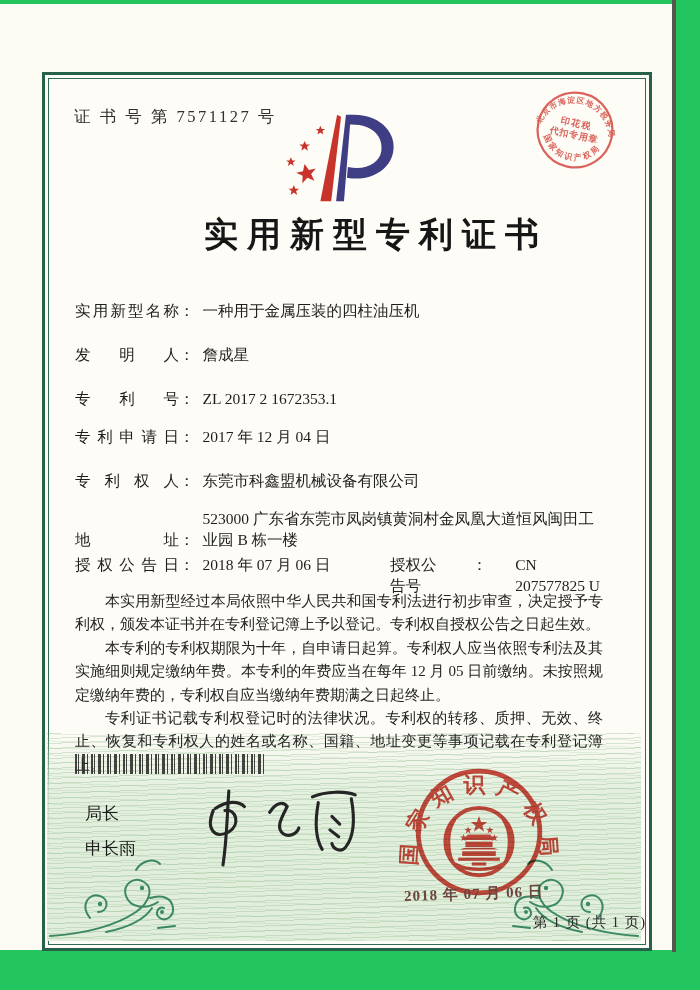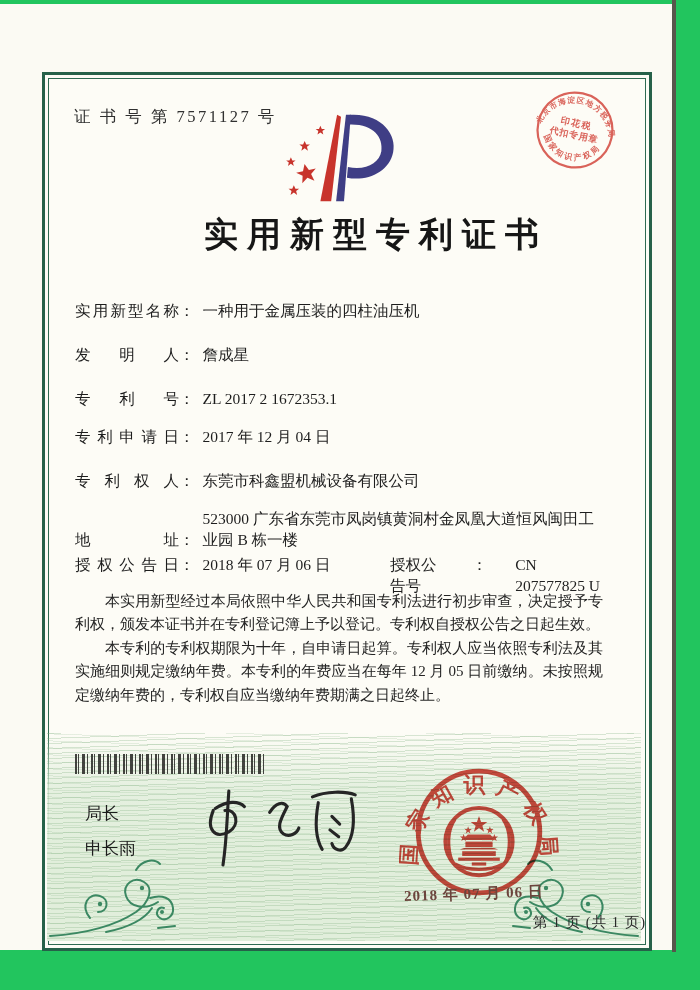--- a/index.html
+++ b/index.html
@@ -161,20 +161,21 @@
         <span class="lbl2">授权公告号</span>
           <span class="colon">：</span>
         <span>CN 207577825 U</span>
       </span>
     </div>
   </div>
 
   <div class="paras">
     <p>本实用新型经过本局依照中华人民共和国专利法进行初步审查，决定授予专利权，颁发本证书并在专利登记簿上予以登记。专利权自授权公告之日起生效。</p>
     <p>本专利的专利权期限为十年，自申请日起算。专利权人应当依照专利法及其实施细则规定缴纳年费。本专利的年费应当在每年 12 月 05 日前缴纳。未按照规定缴纳年费的，专利权自应当缴纳年费期满之日起终止。</p>
+    <p>专利证书记载专利权登记时的法律状况。专利权的转移、质押、无效、终止、恢复和专利权人的姓名或名称、国籍、地址变更等事项记载在专利登记簿上。</p>
   </div>
 
   <div class="barcode"></div>
 
   <div class="official">
     <div>局长</div>
     <div class="nm">申长雨</div>
   </div>
 
   <svg class="sig" width="175" height="100" viewBox="0 0 180 96">

